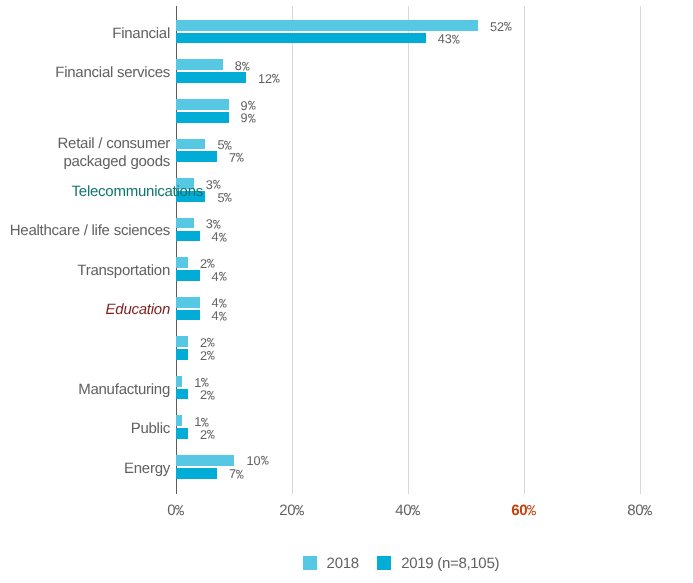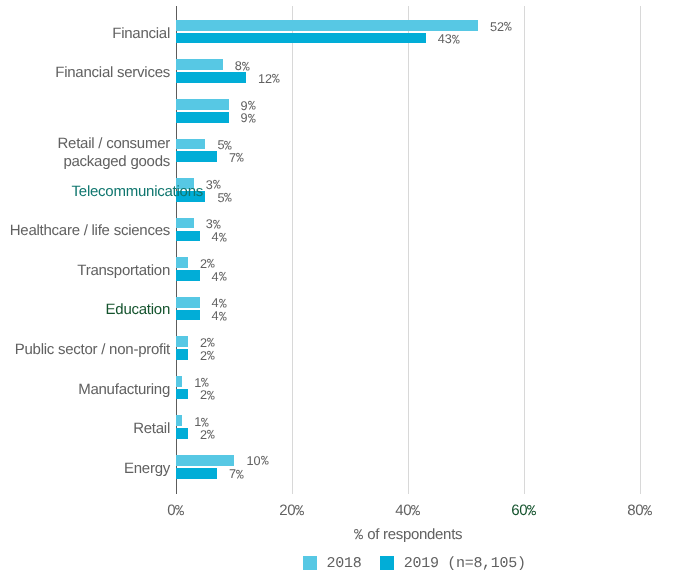--- a/index.html
+++ b/index.html
@@ -16,21 +16,21 @@
   .bar{position:absolute;}
   .vallabel{position:absolute;color:#616161;font-size:12.7px;white-space:nowrap;line-height:13px;}
   .ticklabel{position:absolute;color:#616161;font-size:15px;text-align:center;
              line-height:16px;letter-spacing:-0.3px;}
   .axistitle{position:absolute;color:#616161;font-size:15px;text-align:center;
              line-height:16px;letter-spacing:-0.3px;}
   .legend{position:absolute;display:flex;align-items:center;}
   .legenditem{display:flex;align-items:center;}
   .swatch{width:14px;height:13.6px;flex:0 0 auto;position:relative;top:-1px;}
   .legendlabel{color:#616161;font-size:15px;letter-spacing:-0.3px;margin-left:10px;
-               white-space:nowrap;line-height:16px;font-family:Liberation Mono, monospace;}
+               white-space:nowrap;line-height:16px;}
   .pct{display:inline-block;width:0.594em;height:1em;vertical-align:-0.25em;overflow:visible;}
 </style>
 </head>
 <body>
 
 <div id="chart">
   <div class="plot" id="plot-area">
       <div class="gridline" style="left: 292.36px; top: 6px; height: 488px; background: rgb(216, 216, 216);"></div>
       <div class="gridline" style="left: 408.32px; top: 6px; height: 488px; background: rgb(216, 216, 216);"></div>
       <div class="gridline" style="left: 524.28px; top: 6px; height: 488px; background: rgb(216, 216, 216);"></div>
@@ -163,38 +163,37 @@
           </g>
         </svg></div>
       <div class="bar" style="left: 176.4px; top: 309.622px; width: 23.192px; height: 10.75px; background: rgb(1, 173, 215);"></div>
       <div class="vallabel" style="left: 211.592px; top: 310.197px; color: rgb(97, 97, 97);">4<svg class="pct" viewBox="0 0 594 1000">
           <g fill="currentColor" fill-rule="evenodd">
             <path d="M0 218a150 150 0 1 1 300 0a150 150 0 1 1 -300 0zM65 218a85 85 0 1 0 170 0a85 85 0 1 0 -170 0z"></path>
             <path d="M302 604a150 150 0 1 1 300 0a150 150 0 1 1 -300 0zM367 604a85 85 0 1 0 170 0a85 85 0 1 0 -170 0z"></path>
             <path d="M470 60 L527 95 L132 760 L75 725 Z"></path>
           </g>
         </svg></div>
-      <div class="catlabel" style="left: 0px; width: 170px; top: 308.597px; transform: translateY(-50%); margin-top: 1.8px; color: #14532d;">Education</div>
+      <div class="catlabel" style="left: 0px; width: 170px; top: 308.597px; transform: translateY(-50%); margin-top: 1.8px; color: #7f1d1d; font-style: italic;">Education</div>
       <div class="bar" style="left: 176.4px; top: 336.378px; width: 11.596px; height: 10.75px; background: rgb(87, 200, 228);"></div>
       <div class="vallabel" style="left: 199.996px; top: 336.953px; color: rgb(97, 97, 97);">2<svg class="pct" viewBox="0 0 594 1000">
           <g fill="currentColor" fill-rule="evenodd">
             <path d="M0 218a150 150 0 1 1 300 0a150 150 0 1 1 -300 0zM65 218a85 85 0 1 0 170 0a85 85 0 1 0 -170 0z"></path>
             <path d="M302 604a150 150 0 1 1 300 0a150 150 0 1 1 -300 0zM367 604a85 85 0 1 0 170 0a85 85 0 1 0 -170 0z"></path>
             <path d="M470 60 L527 95 L132 760 L75 725 Z"></path>
           </g>
         </svg></div>
       <div class="bar" style="left: 176.4px; top: 349.178px; width: 11.596px; height: 10.75px; background: rgb(1, 173, 215);"></div>
       <div class="vallabel" style="left: 199.996px; top: 349.753px; color: rgb(97, 97, 97);">2<svg class="pct" viewBox="0 0 594 1000">
           <g fill="currentColor" fill-rule="evenodd">
             <path d="M0 218a150 150 0 1 1 300 0a150 150 0 1 1 -300 0zM65 218a85 85 0 1 0 170 0a85 85 0 1 0 -170 0z"></path>
             <path d="M302 604a150 150 0 1 1 300 0a150 150 0 1 1 -300 0zM367 604a85 85 0 1 0 170 0a85 85 0 1 0 -170 0z"></path>
             <path d="M470 60 L527 95 L132 760 L75 725 Z"></path>
           </g>
         </svg></div>
-      <div class="catlabel" style="left: 0px; width: 170px; top: 348.153px; transform: translateY(-50%); margin-top: 1.8px; color: rgb(97, 97, 97);">Public sector / non-profit</div>
       <div class="bar" style="left: 176.4px; top: 375.934px; width: 5.798px; height: 10.75px; background: rgb(87, 200, 228);"></div>
       <div class="vallabel" style="left: 194.198px; top: 376.509px; color: rgb(97, 97, 97);">1<svg class="pct" viewBox="0 0 594 1000">
           <g fill="currentColor" fill-rule="evenodd">
             <path d="M0 218a150 150 0 1 1 300 0a150 150 0 1 1 -300 0zM65 218a85 85 0 1 0 170 0a85 85 0 1 0 -170 0z"></path>
             <path d="M302 604a150 150 0 1 1 300 0a150 150 0 1 1 -300 0zM367 604a85 85 0 1 0 170 0a85 85 0 1 0 -170 0z"></path>
             <path d="M470 60 L527 95 L132 760 L75 725 Z"></path>
           </g>
         </svg></div>
       <div class="bar" style="left: 176.4px; top: 388.734px; width: 11.596px; height: 10.75px; background: rgb(1, 173, 215);"></div>
       <div class="vallabel" style="left: 199.996px; top: 389.309px; color: rgb(97, 97, 97);">2<svg class="pct" viewBox="0 0 594 1000">
@@ -214,21 +213,21 @@
           </g>
         </svg></div>
       <div class="bar" style="left: 176.4px; top: 428.29px; width: 11.596px; height: 10.75px; background: rgb(1, 173, 215);"></div>
       <div class="vallabel" style="left: 199.996px; top: 428.865px; color: rgb(97, 97, 97);">2<svg class="pct" viewBox="0 0 594 1000">
           <g fill="currentColor" fill-rule="evenodd">
             <path d="M0 218a150 150 0 1 1 300 0a150 150 0 1 1 -300 0zM65 218a85 85 0 1 0 170 0a85 85 0 1 0 -170 0z"></path>
             <path d="M302 604a150 150 0 1 1 300 0a150 150 0 1 1 -300 0zM367 604a85 85 0 1 0 170 0a85 85 0 1 0 -170 0z"></path>
             <path d="M470 60 L527 95 L132 760 L75 725 Z"></path>
           </g>
         </svg></div>
-      <div class="catlabel" style="left: 0px; width: 170px; top: 427.265px; transform: translateY(-50%); margin-top: 1.8px; color: rgb(97, 97, 97);">Retail</div>
+      <div class="catlabel" style="left: 0px; width: 170px; top: 427.265px; transform: translateY(-50%); margin-top: 1.8px; color: rgb(97, 97, 97);">Public</div>
       <div class="bar" style="left: 176.4px; top: 455.046px; width: 57.98px; height: 10.75px; background: rgb(87, 200, 228);"></div>
       <div class="vallabel" style="left: 246.38px; top: 455px; color: rgb(97, 97, 97);">10<svg class="pct" viewBox="0 0 594 1000">
           <g fill="currentColor" fill-rule="evenodd">
             <path d="M0 218a150 150 0 1 1 300 0a150 150 0 1 1 -300 0zM65 218a85 85 0 1 0 170 0a85 85 0 1 0 -170 0z"></path>
             <path d="M302 604a150 150 0 1 1 300 0a150 150 0 1 1 -300 0zM367 604a85 85 0 1 0 170 0a85 85 0 1 0 -170 0z"></path>
             <path d="M470 60 L527 95 L132 760 L75 725 Z"></path>
           </g>
         </svg></div>
       <div class="bar" style="left: 176.4px; top: 467.846px; width: 40.586px; height: 10.75px; background: rgb(1, 173, 215);"></div>
       <div class="vallabel" style="left: 228.986px; top: 468.421px; color: rgb(97, 97, 97);">7<svg class="pct" viewBox="0 0 594 1000">
@@ -253,42 +252,35 @@
             <path d="M470 60 L527 95 L132 760 L75 725 Z"></path>
           </g>
         </svg></div>
       <div class="ticklabel" style="left: 357.72px; width: 100px; top: 502.8px; color: rgb(97, 97, 97);">40<svg class="pct" viewBox="0 0 594 1000">
           <g fill="currentColor" fill-rule="evenodd">
             <path d="M0 218a150 150 0 1 1 300 0a150 150 0 1 1 -300 0zM65 218a85 85 0 1 0 170 0a85 85 0 1 0 -170 0z"></path>
             <path d="M302 604a150 150 0 1 1 300 0a150 150 0 1 1 -300 0zM367 604a85 85 0 1 0 170 0a85 85 0 1 0 -170 0z"></path>
             <path d="M470 60 L527 95 L132 760 L75 725 Z"></path>
           </g>
         </svg></div>
-      <div class="ticklabel" style="left: 473.68px; width: 100px; top: 502.8px; color: #14532d;">60<svg class="pct" viewBox="0 0 594 1000">
+      <div class="ticklabel" style="left: 473.68px; width: 100px; top: 502.8px; color: #c2410c; font-weight: bold;">60<svg class="pct" viewBox="0 0 594 1000">
           <g fill="currentColor" fill-rule="evenodd">
             <path d="M0 218a150 150 0 1 1 300 0a150 150 0 1 1 -300 0zM65 218a85 85 0 1 0 170 0a85 85 0 1 0 -170 0z"></path>
             <path d="M302 604a150 150 0 1 1 300 0a150 150 0 1 1 -300 0zM367 604a85 85 0 1 0 170 0a85 85 0 1 0 -170 0z"></path>
             <path d="M470 60 L527 95 L132 760 L75 725 Z"></path>
           </g>
         </svg></div>
       <div class="ticklabel" style="left: 589.64px; width: 100px; top: 502.8px; color: rgb(97, 97, 97);">80<svg class="pct" viewBox="0 0 594 1000">
           <g fill="currentColor" fill-rule="evenodd">
             <path d="M0 218a150 150 0 1 1 300 0a150 150 0 1 1 -300 0zM65 218a85 85 0 1 0 170 0a85 85 0 1 0 -170 0z"></path>
             <path d="M302 604a150 150 0 1 1 300 0a150 150 0 1 1 -300 0zM367 604a85 85 0 1 0 170 0a85 85 0 1 0 -170 0z"></path>
             <path d="M470 60 L527 95 L132 760 L75 725 Z"></path>
           </g>
         </svg></div>
     </div>
-  <div class="axistitle" id="x-axis-title" style="top: 527px; left: 176.4px; width: 463.84px; color: rgb(97, 97, 97);"><svg class="pct" viewBox="0 0 594 1000">
-        <g fill="currentColor" fill-rule="evenodd">
-          <path d="M0 218a150 150 0 1 1 300 0a150 150 0 1 1 -300 0zM65 218a85 85 0 1 0 170 0a85 85 0 1 0 -170 0z"></path>
-          <path d="M302 604a150 150 0 1 1 300 0a150 150 0 1 1 -300 0zM367 604a85 85 0 1 0 170 0a85 85 0 1 0 -170 0z"></path>
-          <path d="M470 60 L527 95 L132 760 L75 725 Z"></path>
-        </g>
-      </svg> of respondents</div>
   <div class="legend" id="legend" style="left: 302.6px; top: 556.2px;">
       <div class="legenditem" style="margin-left: 0px;">
         <div class="swatch" style="background: rgb(87, 200, 228);"></div>
         <div class="legendlabel" style="color: rgb(97, 97, 97);">2018</div>
       </div>
       <div class="legenditem" style="margin-left: 18.4px;">
         <div class="swatch" style="background: rgb(1, 173, 215);"></div>
         <div class="legendlabel" style="color: rgb(97, 97, 97);">2019 (n=8,105)</div>
       </div>
     </div>

